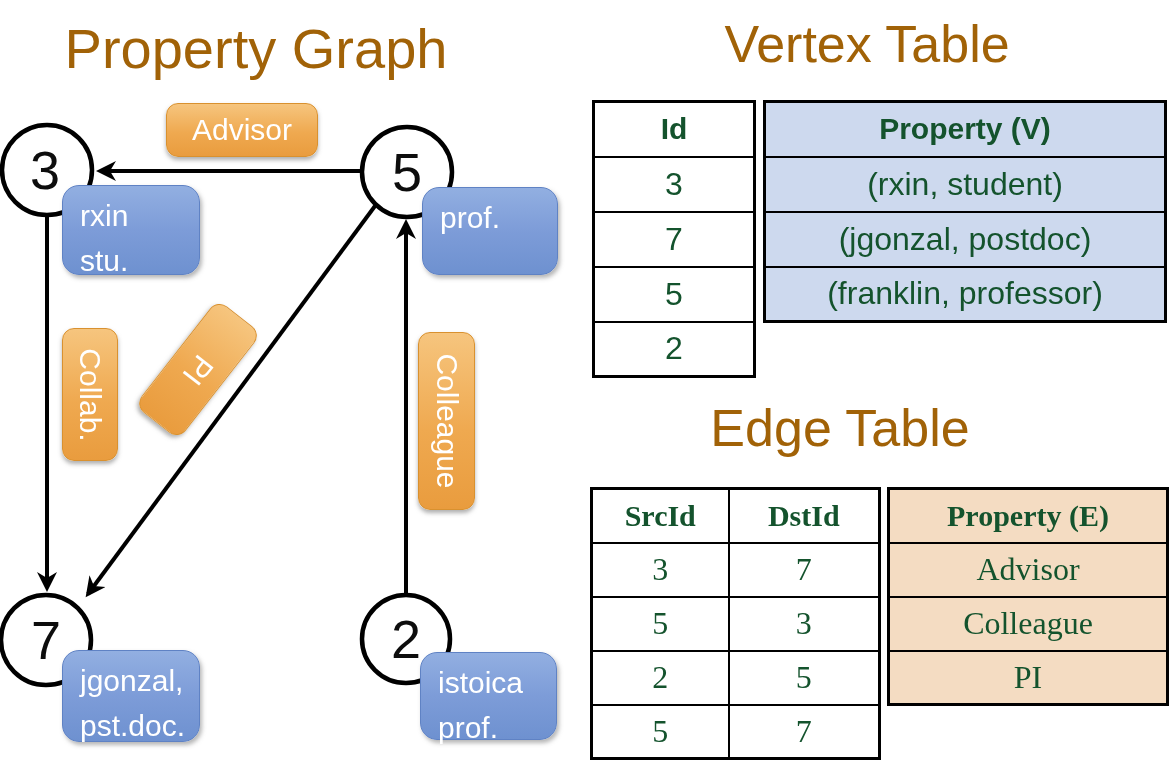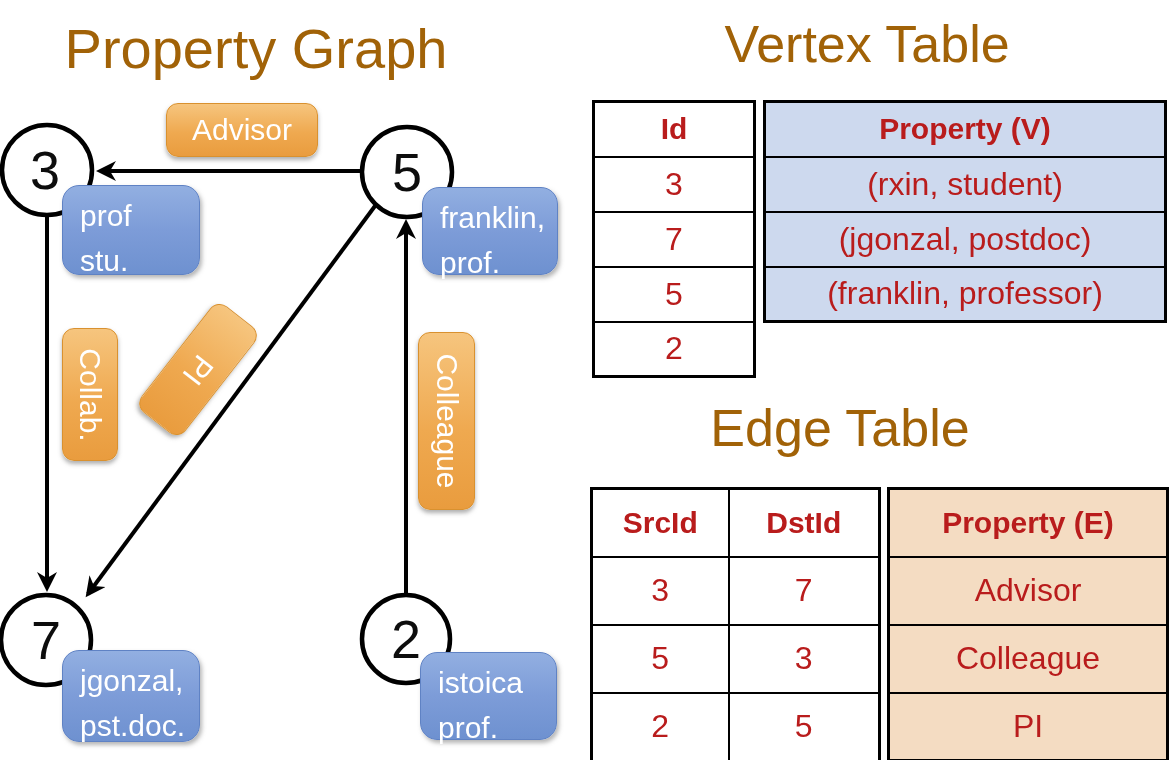--- a/index.html
+++ b/index.html
@@ -69,29 +69,29 @@
     position: absolute;
     border-collapse: collapse;
     table-layout: fixed;
     background: #fff;
   }
   td {
     border: 2px solid #000;
     text-align: center;
     vertical-align: middle;
     font-size: 32px;
-    color: #b91c1c;
+    color: #14532d;
     overflow: hidden;
     white-space: nowrap;
   }
   td.hdr { font-weight: 700; font-size: 30px; }
   #vt-id, #et-srcdst { border: 3px solid #000; }
   #vt-prop, #et-prop { border: 3px solid #000000; }
   #vt-id tr, #vt-prop tr { height: 55px; }
-  #et-srcdst tr, #et-prop tr { height: 68px; }
+  #et-srcdst tr, #et-prop tr { height: 54px; font-family: Liberation Serif, serif; }
   .fill-v { background: #cdd9ee; }
   .fill-e { background: #f4dcc2; }
 
   #vt-id    { left: 592px; top: 100px; width: 164px; }
   #vt-prop  { left: 763px; top: 100px; width: 404px; }
   #et-srcdst{ left: 590px; top: 487px; width: 288px; }
   #et-prop  { left: 887px; top: 487px; width: 282px; }
 </style>
 </head>
 <body>
@@ -130,25 +130,24 @@
     <span class="vtext">Collab.</span>
   </div>
   <div class="edge-label" style="left:170px; top:302px; width:56px; height:135px; transform:rotate(38deg);">
     <span class="vtext">PI</span>
   </div>
   <div class="edge-label" style="left:418px; top:332px; width:57px; height:178px;">
     <span class="vtext">Colleague</span>
   </div>
 
   <div class="vertex-label" style="left:62px; top:185px; width:138px; height:90px;">
-    <span>prof</span>
+    <span>rxin</span>
     <span>stu.</span>
   </div>
   <div class="vertex-label" style="left:422px; top:187px; width:136px; height:88px;">
-    <span>franklin,</span>
     <span>prof.</span>
   </div>
   <div class="vertex-label" style="left:62px; top:650px; width:138px; height:92px;">
     <span>jgonzal,</span>
     <span>pst.doc.</span>
   </div>
   <div class="vertex-label" style="left:420px; top:652px; width:137px; height:88px;">
     <span>istoica</span>
     <span>prof.</span>
   </div>

